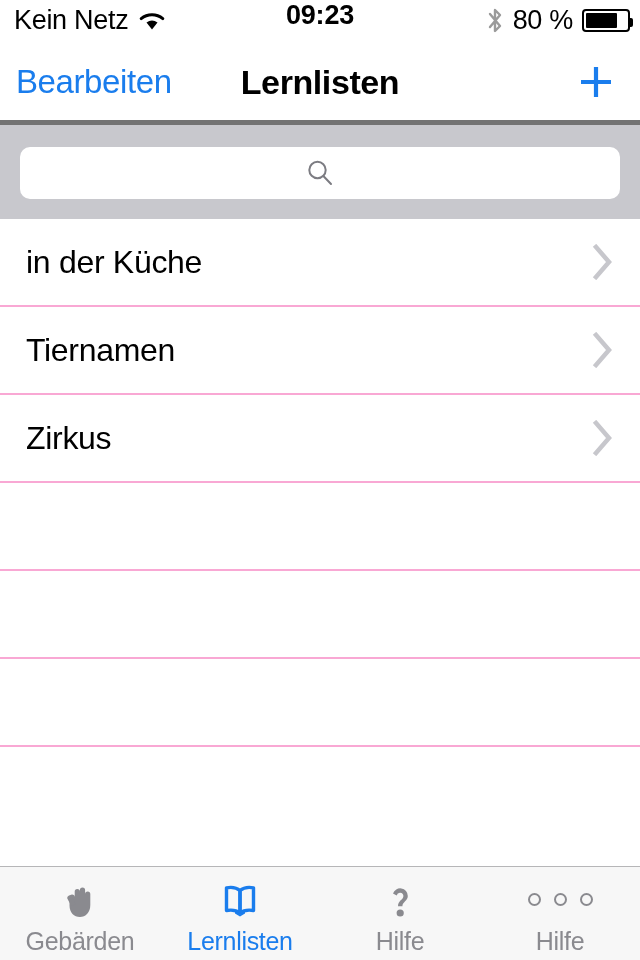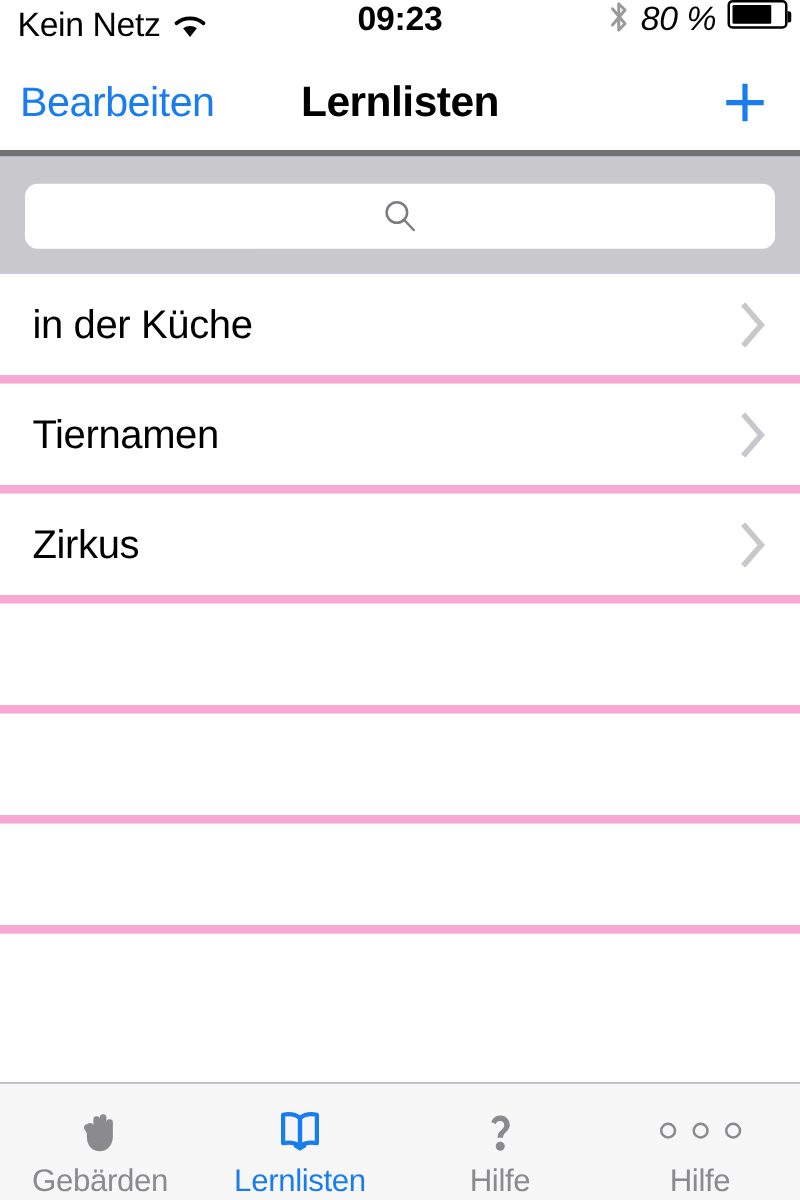--- a/index.html
+++ b/index.html
@@ -21,21 +21,21 @@
     display:flex; align-items:center; gap:9px;
   }
   .sb-carrier { font-size:27px; color:#000; letter-spacing:-0.3px; }
   .sb-center {
     position:absolute; left:0; top:0; width:640px; height:40px;
     display:flex; align-items:flex-start; justify-content:center;
   }
   .sb-time { font-size:27px; font-weight:bold; color:#000; letter-spacing:-0.2px; }
   .sb-right {
     position:absolute; right:10px; top:0; height:40px;
-    display:flex; gap:9px;font-style:italic;
+    display:flex; align-items:center; gap:9px;
   }
   .sb-batt-text { font-size:27px; color:#000; letter-spacing:-0.3px; }
   .batt {
     position:relative; width:48px; height:23px;
     border:2px solid #000; border-radius:4px;
   }
   .batt-fill {
     position:absolute; left:2px; top:2px; bottom:2px;
     background:#000; border-radius:1px;
   }
@@ -78,42 +78,42 @@
   }
   .mag-icon { width:30px; height:30px; display:block; }
 
   
   .list {
     position:absolute; left:0; top:219px; width:640px; height:647px;
     background:#ffffff;
   }
   .row {
     position:relative; width:640px; height:88px;
-    border-bottom:7px solid #f9a8d4;
+    border-bottom:2px solid #f9a8d4;
     display:flex; align-items:center;
     background:#ffffff;
   }
   .row-label {
     margin-left:26px; font-size:32px; color:#000; letter-spacing:-0.3px;
   }
   .chev {
     position:absolute; right:26px; top:50%; transform:translateY(-50%);
     width:22px; height:36px;
   }
 
   
   .tabbar {
     position:absolute; left:0; bottom:0; width:640px; height:94px;
     background:#f7f7f7;
     border-top:1px solid #b6b6b8;
     display:flex;
   }
   .tab {
     flex:1; display:flex; flex-direction:column;
-    align-items:center; justify-content:flex-end; gap:3px;
+    align-items:center; justify-content:center; gap:3px;
     padding-top:4px;
   }
   .tab-icon { height:48px; display:flex; align-items:center; justify-content:center; }
   .tab-label { font-size:25px; color:#8a8a8f; letter-spacing:-0.3px; }
   .tab.active .tab-label { color:#1a7ded; }
   .dots { display:flex; gap:13px; align-items:center; }
   .dot {
     width:13px; height:13px; border-radius:50%;
     border:2.5px solid #8a8a8f; background:transparent;
   }

